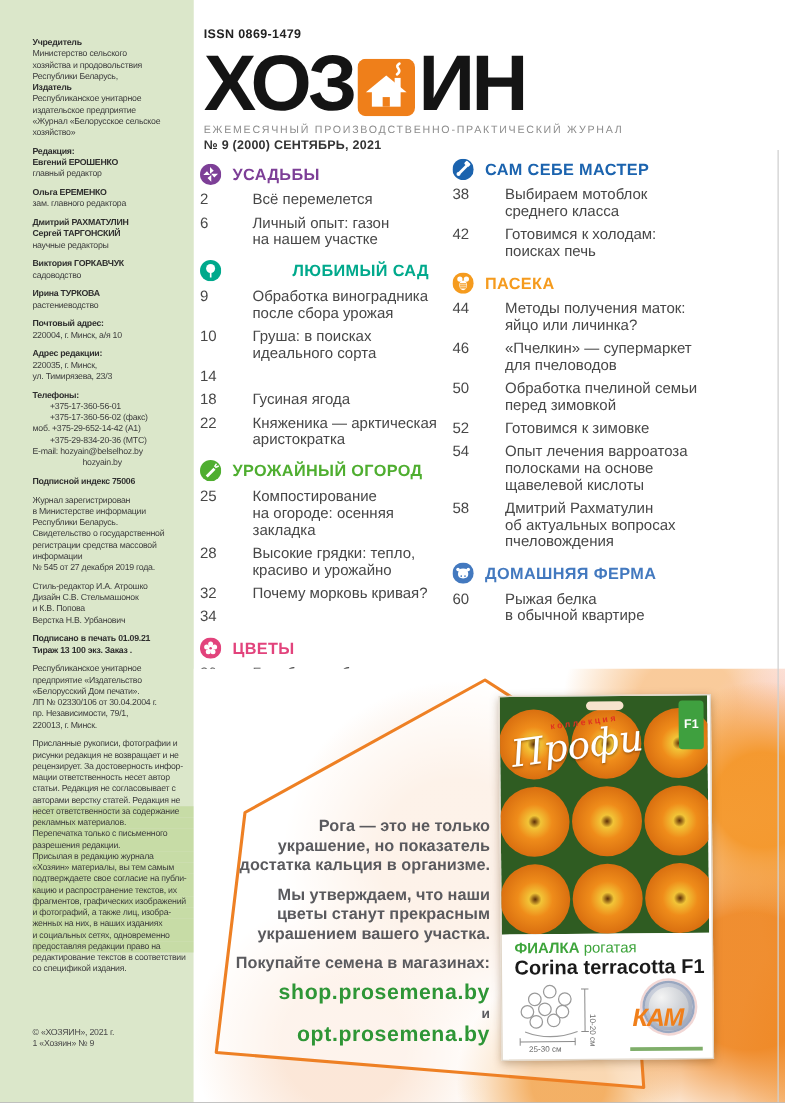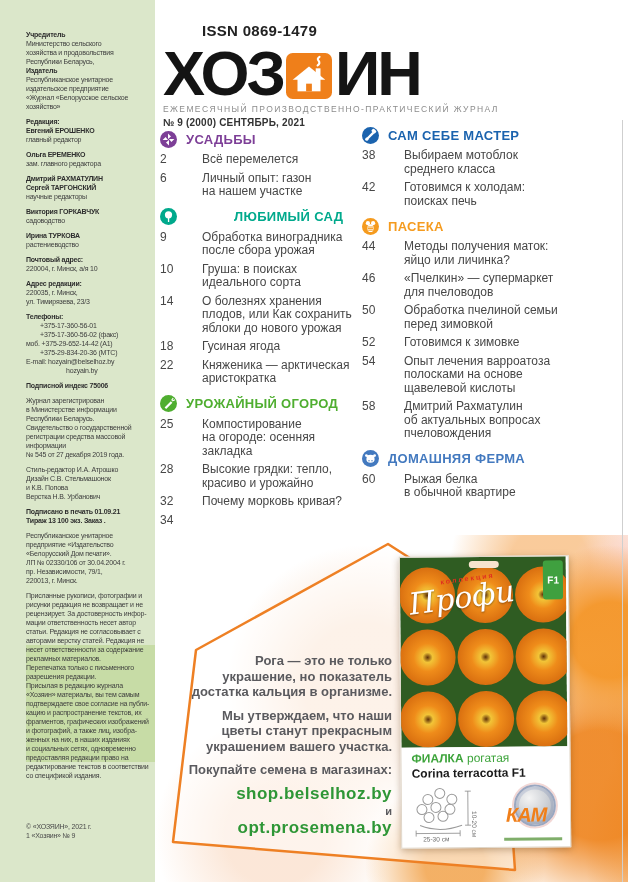--- a/index.html
+++ b/index.html
@@ -11,21 +11,21 @@
   .sb-block{margin-bottom:6px;}
   .sb-line{font-size:7px;line-height:9px;color:#3d3d3d;letter-spacing:-0.2px;white-space:nowrap;}
   .sb-line.b{font-weight:700;color:#2e2e2e;}
   .sb-line.in1{padding-left:14px;}
   .sb-line.in2{padding-left:40px;}
   .sb-line.hl{background:#c7dca6;}
   .sb-footer{position:absolute;left:26px;top:822px;}
   .sb-footer .sb-line{color:#4a4a4a;}
   
   .header{position:absolute;left:163px;top:22px;}
-  .issn{font-size:15px;font-weight:700;color:#222;letter-spacing:.3px;margin-left:39px;}
+  .issn{font-size:10px;font-weight:700;color:#222;letter-spacing:.3px;}
   .logo-row{display:flex;align-items:flex-end;height:58px;margin-top:2px;}
   .logo-letters{font-size:63px;font-weight:700;letter-spacing:-3px;color:#141414;line-height:52px;}
   .logo-box{width:46px;height:46px;margin:0 3px;flex-shrink:0;}
   .tagline{margin-top:5px;font-size:8.5px;color:#8c8c8c;letter-spacing:1.4px;white-space:nowrap;}
   .issue{margin-top:3px;font-size:10px;font-weight:700;color:#333;letter-spacing:.2px;}
   
   .toc-col{position:absolute;}
   .toc-col1{left:160px;top:130px;width:200px;}
   .toc-col2{left:362px;top:126px;width:262px;}
   .sec{margin-bottom:9px;}
@@ -60,21 +60,21 @@
   .packet-flowers{position:absolute;left:0;top:0;}
   .hang-hole{position:absolute;left:69px;top:4px;width:30px;height:7px;border-radius:4px;background:#f7e3cd;}
   .f1-badge{position:absolute;right:5px;top:4px;background:#3fa03f;color:#fff;font-size:10px;
             font-weight:700;padding:14px 4px;border-radius:3px;}
   .brand-wrap{position:absolute;left:8px;top:16px;width:150px;transform:rotate(-7deg);}
   .brand-coll{font-size:7px;color:#e03020;letter-spacing:2px;margin-left:34px;font-weight:700;}
   .brand-script{font-family:"DejaVu Serif",serif;font-style:italic;font-size:30px;color:#fff;
                 text-shadow:0 1px 2px rgba(60,30,0,.5);line-height:30px;}
   .species-line{position:absolute;left:10px;top:194px;font-size:12px;font-weight:700;color:#3da43b;}
   .species-line .light{font-weight:400;}
-  .variety-line{position:absolute;left:10px;top:209px;font-size:12px;font-weight:700;color:#1a1a1a;}
+  .variety-line{position:absolute;left:10px;top:209px;font-size:16px;font-weight:700;color:#1a1a1a;}
   .sketch{position:absolute;left:8px;top:226px;}
   .medal{position:absolute;left:112px;top:228px;width:38px;height:38px;border-radius:50%;
          background:radial-gradient(circle at 35% 30%, #f4f4f4, #b9bec6 75%);
          border:2px solid #9aa7c0;box-shadow:0 0 0 2px #c0392b33, inset 0 0 0 3px #23408f22;}
   .kam{position:absolute;left:104px;top:248px;font-size:20px;font-weight:700;font-style:italic;
        color:#f07f1a;letter-spacing:-1px;line-height:20px;}
   .kam-caption{position:absolute;left:102px;top:281px;width:58px;height:3px;background:#7fae6a;}
   
   .page-edge{position:absolute;right:5px;top:120px;bottom:0;width:1px;background:#cfcfcf;}
 </style>
@@ -249,23 +249,20 @@
           <div class="tx">Обработка виноградника
 после сбора урожая</div>
         </div>
         <div class="toc-item">
           <div class="pg">10</div>
           <div class="tx">Груша: в поисках
 идеального сорта</div>
         </div>
         <div class="toc-item">
           <div class="pg">14</div>
-          <div class="tx">О болезнях хранения
-плодов, или Как сохранить
-яблоки до нового урожая</div>
         </div>
         <div class="toc-item">
           <div class="pg">18</div>
           <div class="tx">Гусиная ягода</div>
         </div>
         <div class="toc-item">
           <div class="pg">22</div>
           <div class="tx">Княженика — арктическая
 аристократка</div>
         </div>
@@ -409,21 +406,21 @@
       <polygon points="233,9 342,79 360,335 18,307 41,115" fill="rgba(255,255,255,0.5)" stroke="#ee8024" stroke-width="2.5" stroke-linejoin="round"></polygon>
     </svg>
     <div class="ad-text">
       <div class="ad-p">Рога — это не только
 украшение, но показатель
 достатка кальция в организме.</div>
       <div class="ad-p">Мы утверждаем, что наши
 цветы станут прекрасным
 украшением вашего участка.</div>
       <div class="ad-label">Покупайте семена в магазинах:</div>
-      <div class="ad-url">shop.belselhoz.by</div>
+      <div class="ad-url">shop.prosemena.by</div>
       <div class="ad-conj">и</div>
       <div class="ad-url">opt.prosemena.by</div>
     </div>
 
     <div class="packet">
       <svg class="packet-flowers" width="166" height="190" viewBox="0 0 166 190">
         <defs>
           <radialGradient id="pg">
             <stop offset="0%" stop-color="#5e3008"></stop>
             <stop offset="18%" stop-color="#f2c437"></stop>

